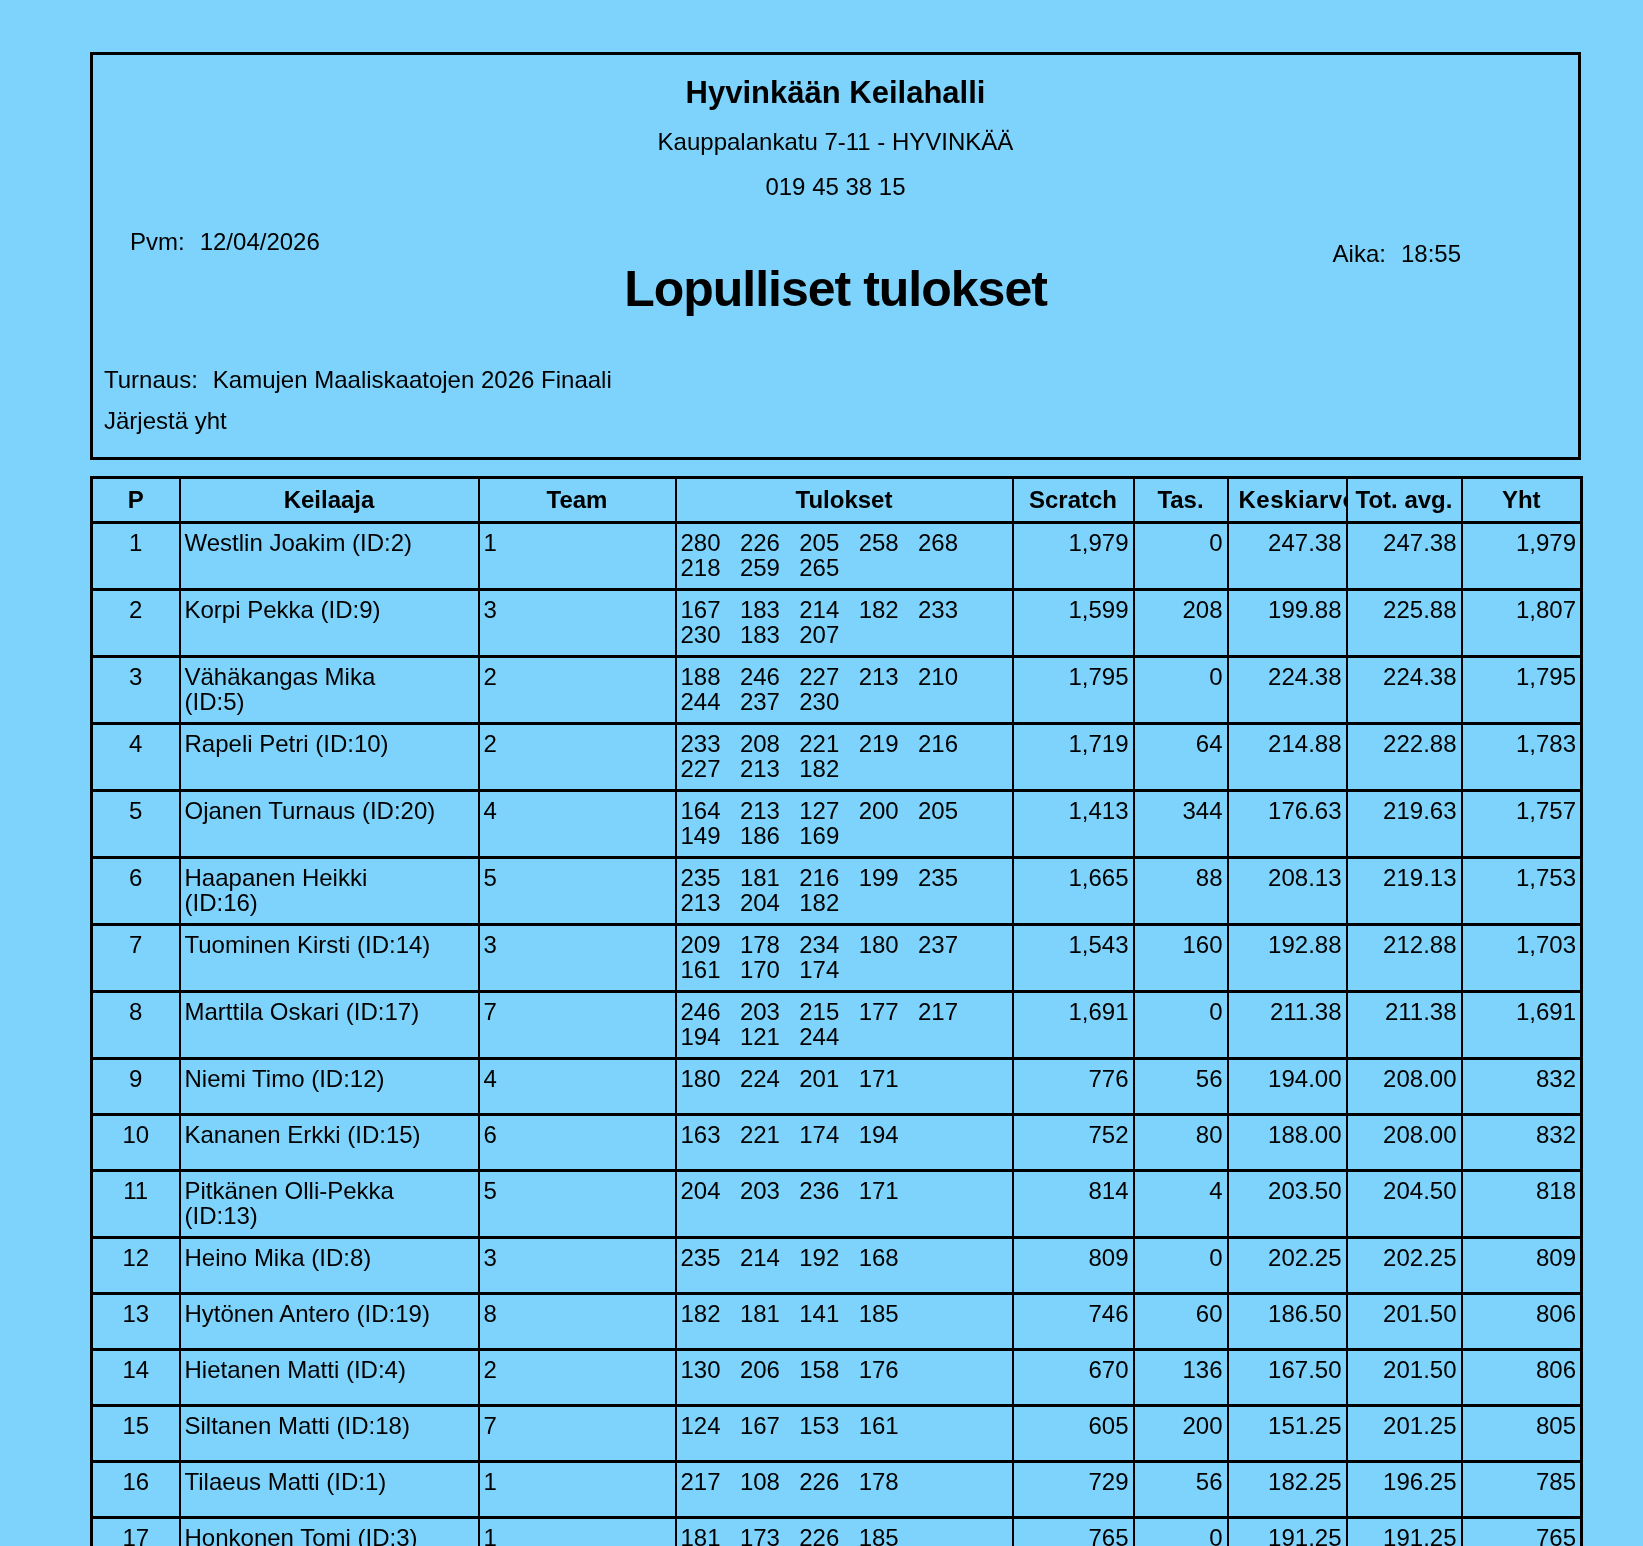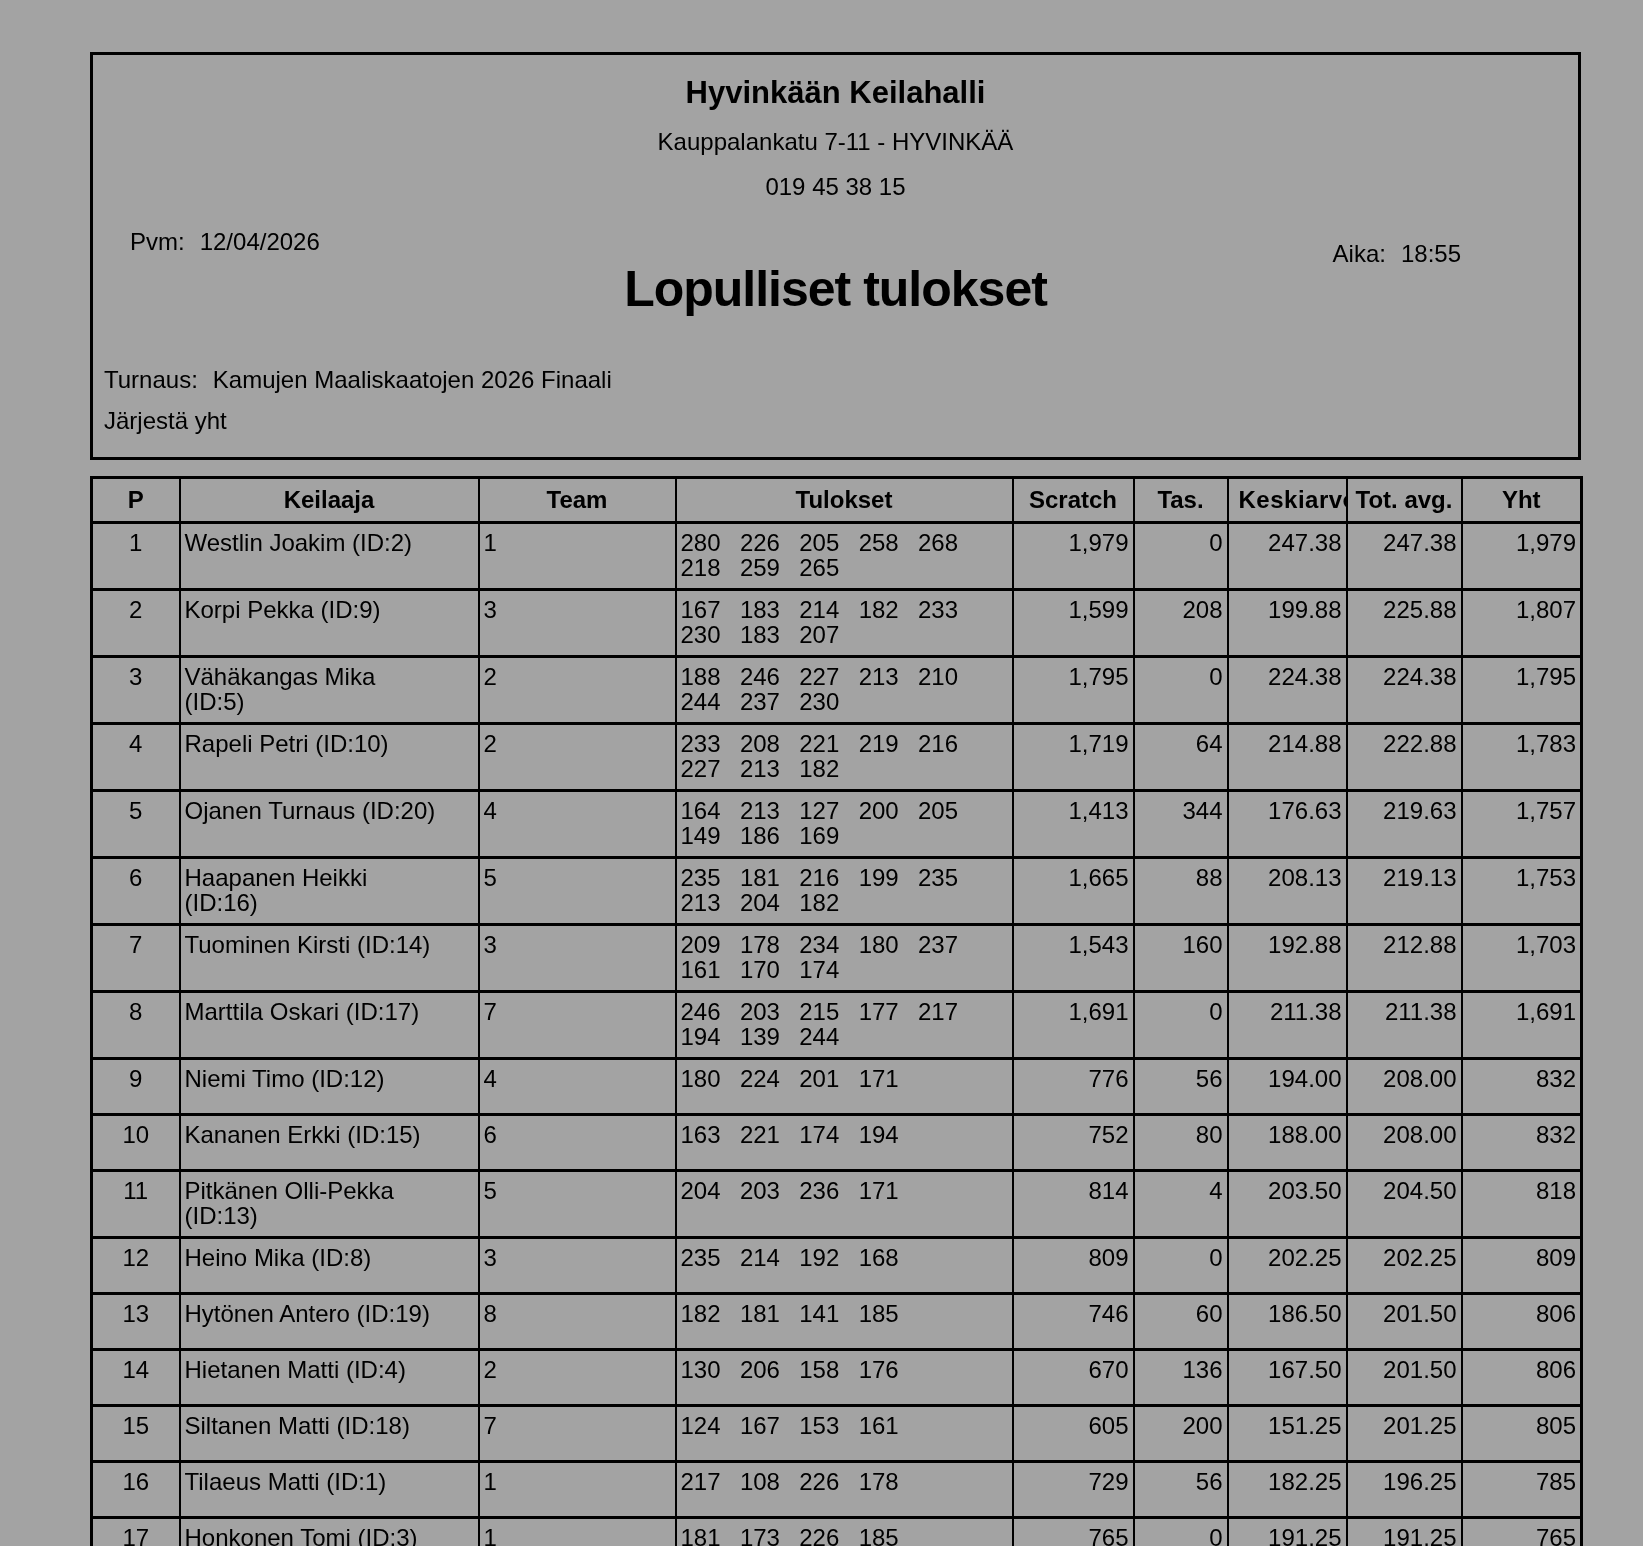--- a/index.html
+++ b/index.html
@@ -7,21 +7,21 @@
     margin: 0;
     padding: 0;
     background: #ffffff;
     color: #000000;
     font-family: "Liberation Sans", "DejaVu Sans", sans-serif;
   }
   .page {
     position: relative;
     width: 1643px;
     height: 1546px;
-    background: #a3a3a3;
+    background: #7dd3fc;
     overflow: hidden;
   }
 
   
   .info-box {
     position: absolute;
     left: 90px;
     top: 52px;
     width: 1491px;
     height: 408px;
@@ -264,21 +264,21 @@
           <td class="c-tas">160</td>
           <td class="c-avg">192.88</td>
           <td class="c-totavg">212.88</td>
           <td class="c-yht">1,703</td>
         </tr>
         <tr>
           <td class="c-p">8</td>
           <td class="c-name">Marttila Oskari (ID:17)</td>
           <td class="c-team">7</td>
           <td class="c-scores">246  203  215  177  217
-194  139  244</td>
+194  121  244</td>
           <td class="c-scratch">1,691</td>
           <td class="c-tas">0</td>
           <td class="c-avg">211.38</td>
           <td class="c-totavg">211.38</td>
           <td class="c-yht">1,691</td>
         </tr>
         <tr>
           <td class="c-p">9</td>
           <td class="c-name">Niemi Timo (ID:12)</td>
           <td class="c-team">4</td>

